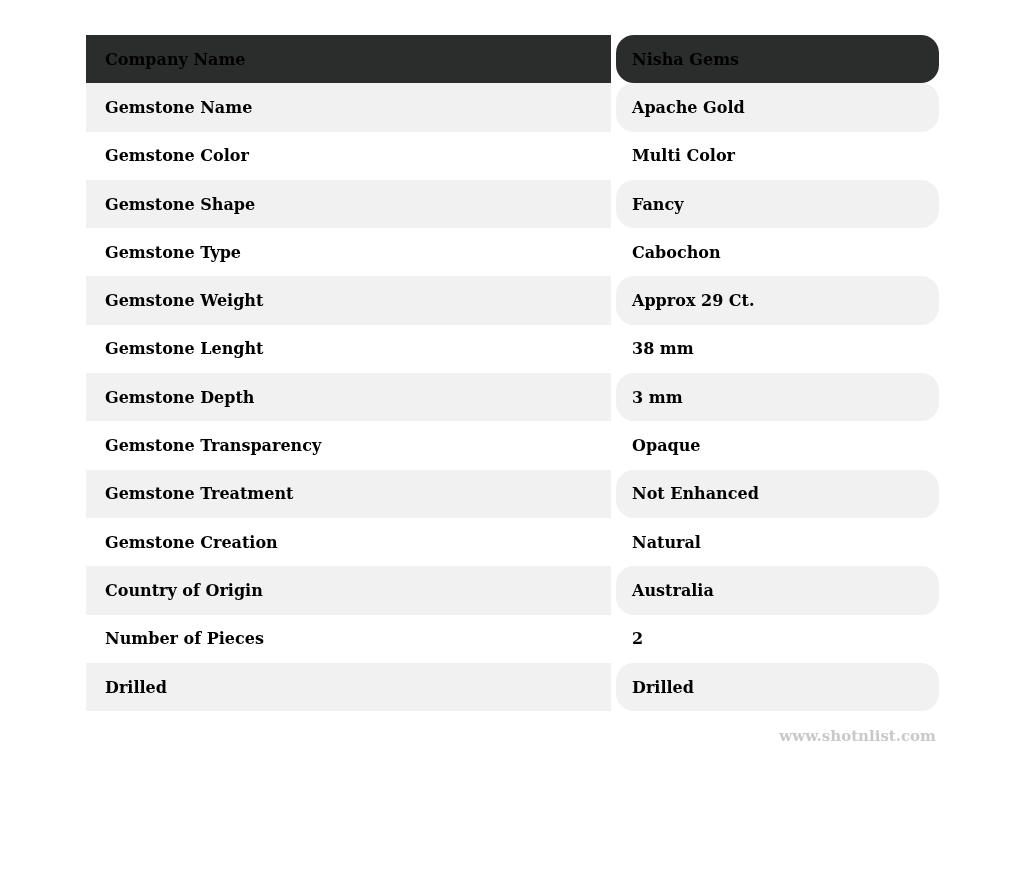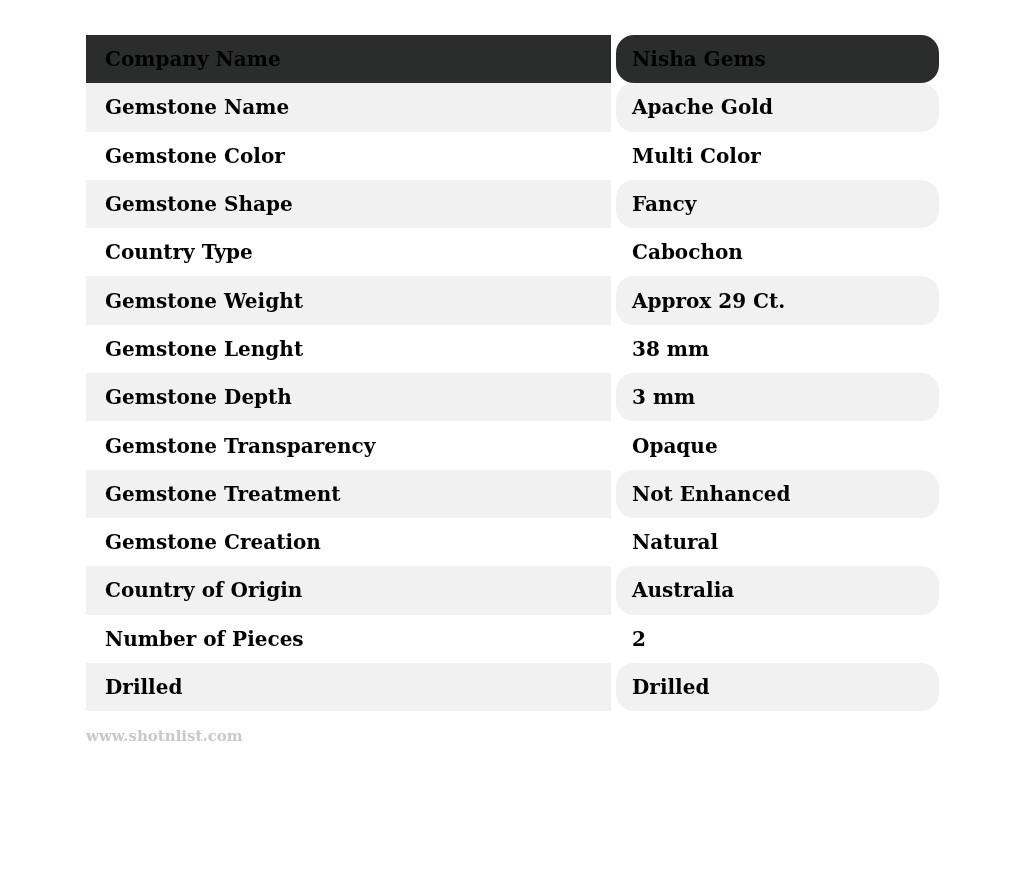--- a/index.html
+++ b/index.html
@@ -18,21 +18,21 @@
   table.spec-table {
     width: 100%;
     border-collapse: separate;
     border-spacing: 0;
     table-layout: fixed;
   }
   table.spec-table col.c1 { width: 530px; }
   table.spec-table col.c2 { width: 323px; }
   th, td {
     height: 48.3px;
-    font-size: 20px;
+    font-size: 16px;
     font-weight: 700;
     color: #000000;
     text-align: left;
     vertical-align: middle;
     padding: 0;
     box-sizing: border-box;
   }
   th:first-child, td:first-child {
     padding-left: 19px;
     border-right: 5px solid #ffffff;
@@ -44,21 +44,21 @@
   thead th {
     background: #2b2d2c;
     color: #000000;
   }
   tbody tr:nth-child(odd) td  { background: #f1f1f2; }
   tbody tr:nth-child(even) td { background: #ffffff; }
   .watermark {
     width: 850px;
     margin-left: 86px;
     margin-top: 16px;
-    text-align: left;
+    text-align: right;
     font-size: 15px;
     font-weight: 700;
     color: #c9c9c9;
   }
 </style>
 </head>
 <body>
 
 <div class="page">
   <table class="spec-table">
@@ -79,21 +79,21 @@
       </tr>
       <tr>
         <td>Gemstone Color</td>
         <td>Multi Color</td>
       </tr>
       <tr>
         <td>Gemstone Shape</td>
         <td>Fancy</td>
       </tr>
       <tr>
-        <td>Country Type</td>
+        <td>Gemstone Type</td>
         <td>Cabochon</td>
       </tr>
       <tr>
         <td>Gemstone Weight</td>
         <td>Approx 29 Ct.</td>
       </tr>
       <tr>
         <td>Gemstone Lenght</td>
         <td>38 mm</td>
       </tr>

